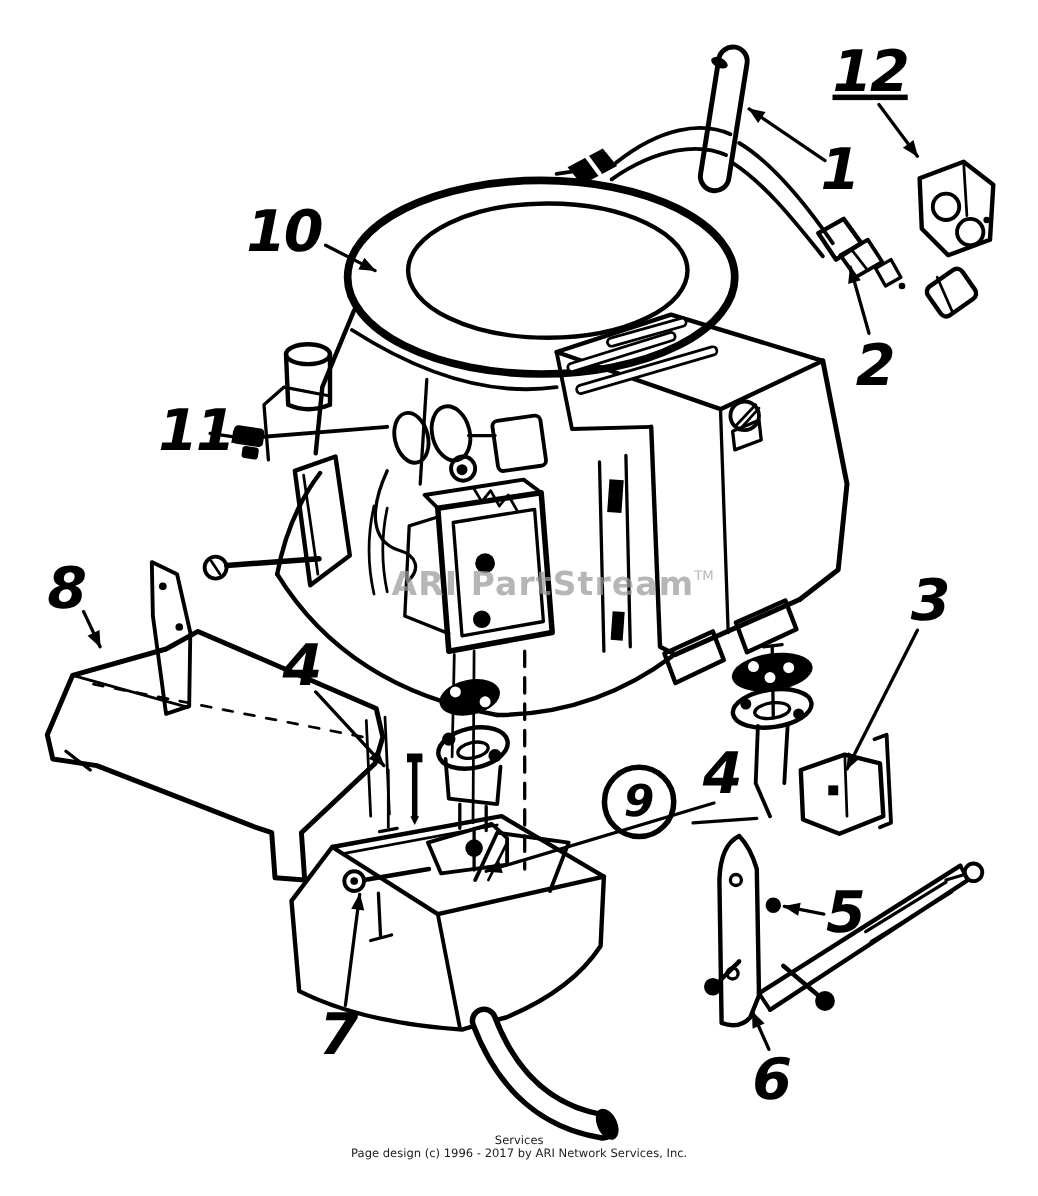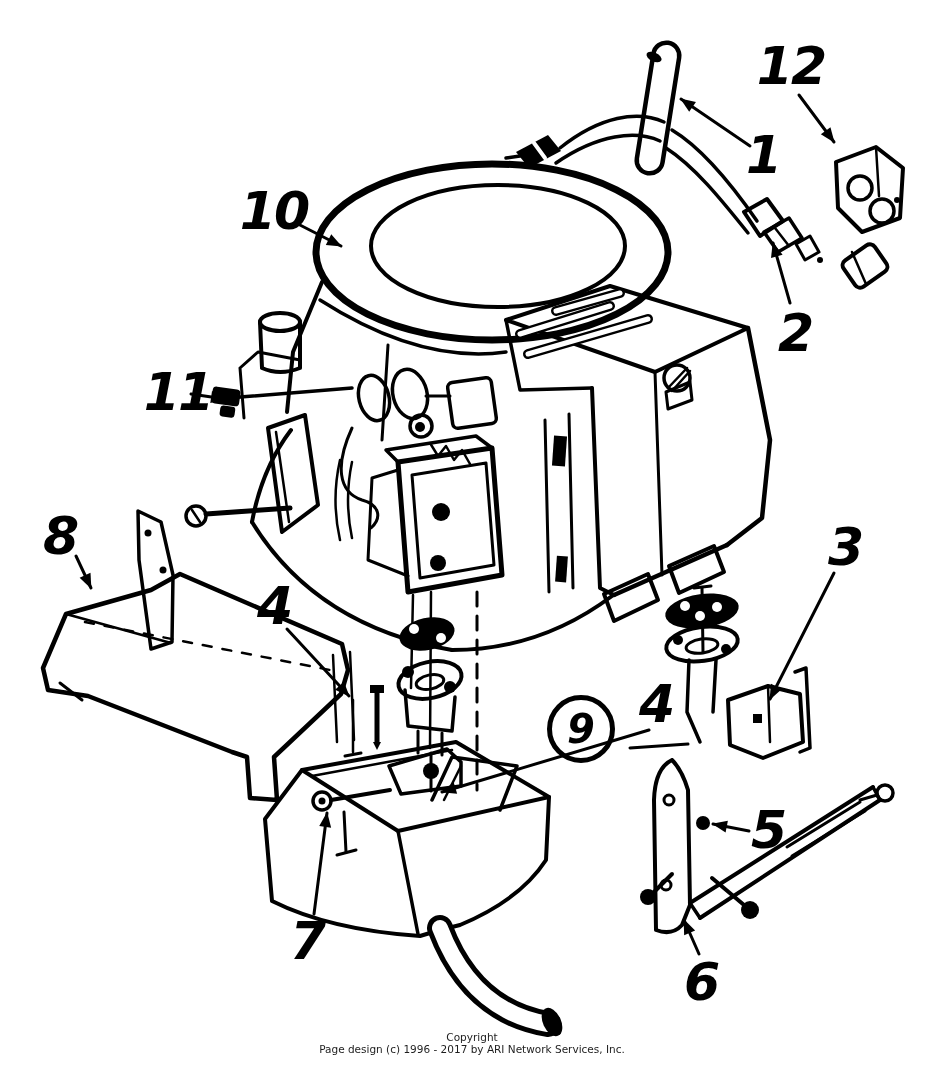--- a/index.html
+++ b/index.html
@@ -240,35 +240,36 @@
         <line x1="749" y1="831" x2="713" y2="824" marker-end="url(#arrow)"></line>
         <line x1="699" y1="954" x2="684" y2="920" marker-end="url(#arrow)"></line>
         <line x1="314" y1="914" x2="327" y2="813" marker-end="url(#arrow)"></line>
         <line x1="76" y1="556" x2="91" y2="588" marker-end="url(#arrow)"></line>
         <line x1="296" y1="223" x2="341" y2="246" marker-end="url(#arrow)"></line>
         <line x1="191" y1="394" x2="225" y2="399" marker-end="url(#arrow)"></line>
         <line x1="799" y1="95" x2="834" y2="142" marker-end="url(#arrow)"></line>
       </g>
   </svg>
 
+  <div id="watermark"><span>ARI PartStream</span><sup>TM</sup></div>
 
   <div id="callouts">
       <div class="callout" style="left: 763px; top: 155px;">1</div>
       <div class="callout" style="left: 795px; top: 333px;">2</div>
       <div class="callout" style="left: 845px; top: 547px;">3</div>
       <div class="callout" style="left: 274px; top: 606px;">4</div>
       <div class="callout" style="left: 656px; top: 704px;">4</div>
       <div class="callout" style="left: 768px; top: 830px;">5</div>
       <div class="callout" style="left: 701px; top: 982px;">6</div>
       <div class="callout" style="left: 307px; top: 941px;">7</div>
       <div class="callout" style="left: 60px; top: 536px;">8</div>
       <div class="callout circled" style="left: 581px; top: 729px;">9</div>
-      <div class="callout" style="left: 274px; top: 211px; text-align: center;">10</div>
+      <div class="callout" style="left: 258px; top: 211px; text-align: center;">10</div>
       <div class="callout" style="left: 178px; top: 392px;">11</div>
-      <div class="callout" style="left: 791px; top: 66px;">12</div>
+      <div class="callout" style="left: 791px; top: 66px; text-decoration: underline;">12</div>
     </div>
 
   <div id="footer">
-    <div>Copyright</div>
+    <div>Services</div>
     <div>Page design (c) 1996 - 2017 by ARI Network Services, Inc.</div>
   </div>
 
 </div>
 
 </body></html>

